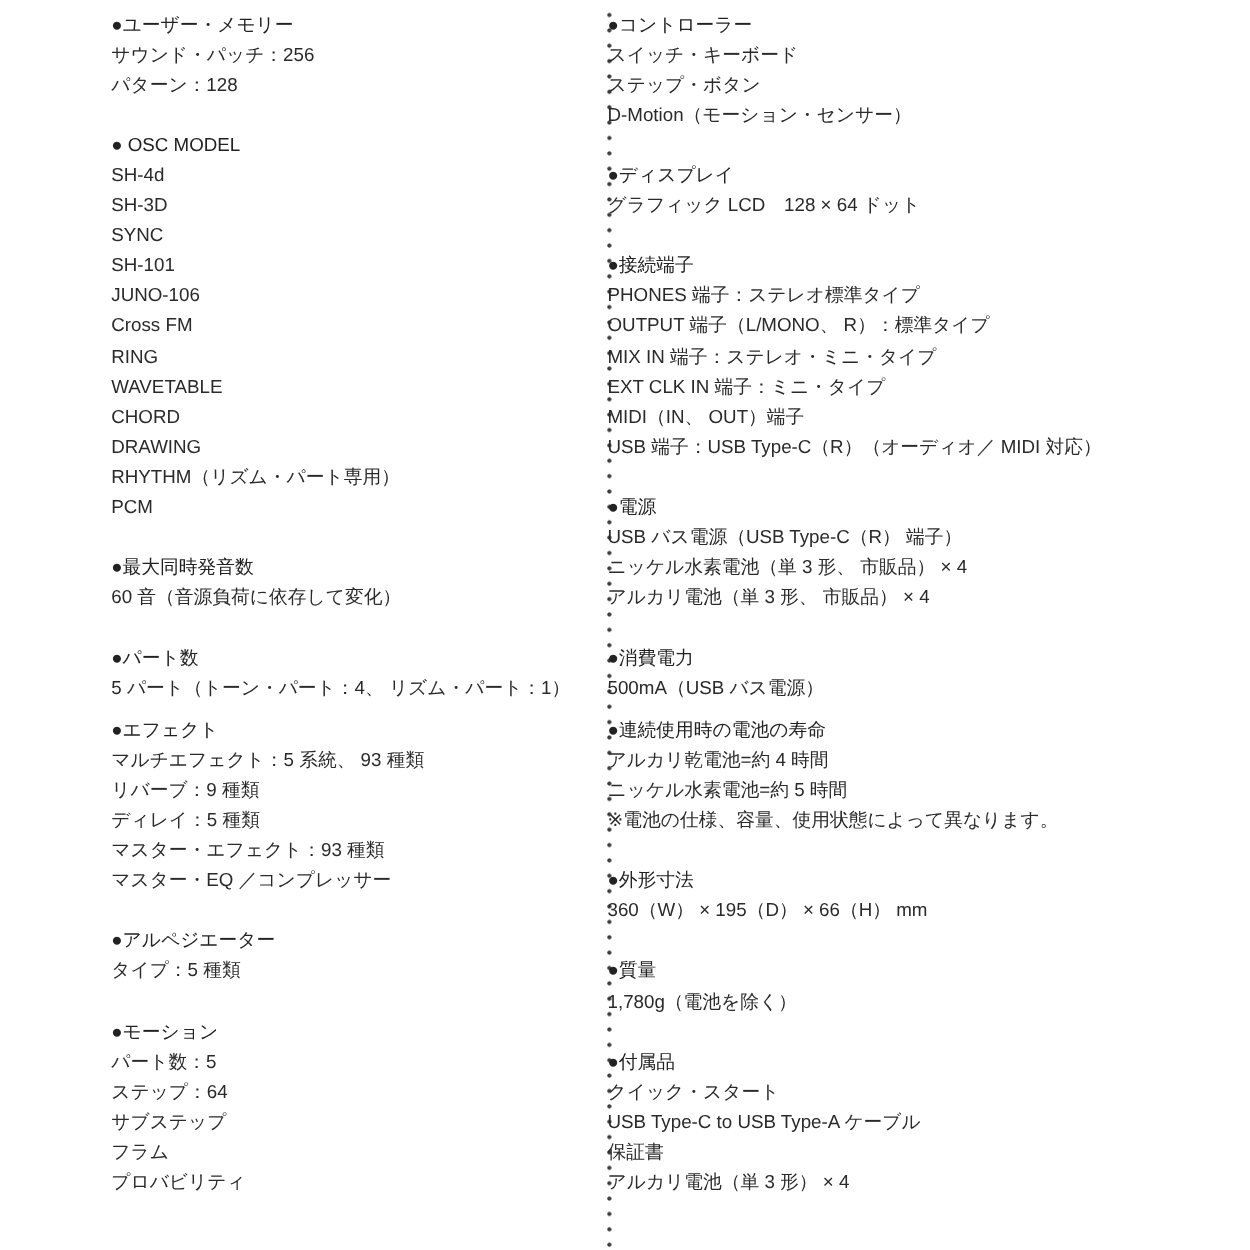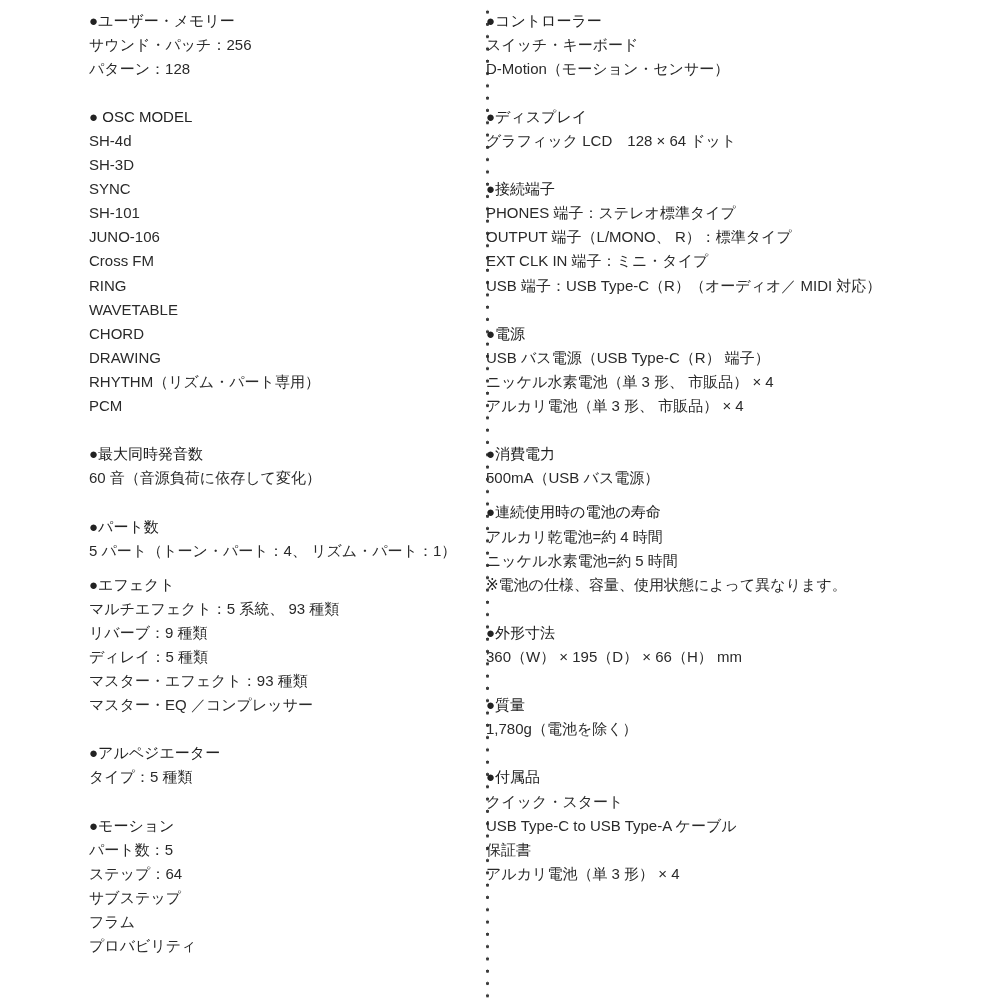--- a/index.html
+++ b/index.html
@@ -87,29 +87,32 @@
       <div class="row header">●モーション</div>
       <div class="row">パート数：5</div>
       <div class="row">ステップ：64</div>
       <div class="row">サブステップ</div>
       <div class="row">フラム</div>
       <div class="row">プロバビリティ</div>
     </div>
   <div class="col col-right">
       <div class="row header">●コントローラー</div>
       <div class="row">スイッチ・キーボード</div>
+      <div class="row">ステップ・ボタン</div>
       <div class="row">D-Motion（モーション・センサー）</div>
       <div class="gap"></div>
       <div class="row header">●ディスプレイ</div>
       <div class="row">グラフィック LCD　128 × 64 ドット</div>
       <div class="gap"></div>
       <div class="row header">●接続端子</div>
       <div class="row">PHONES 端子：ステレオ標準タイプ</div>
       <div class="row">OUTPUT 端子（L/MONO、 R）：標準タイプ</div>
+      <div class="row">MIX IN 端子：ステレオ・ミニ・タイプ</div>
       <div class="row">EXT CLK IN 端子：ミニ・タイプ</div>
+      <div class="row">MIDI（IN、 OUT）端子</div>
       <div class="row">USB 端子：USB Type-C（R）（オーディオ／ MIDI 対応）</div>
       <div class="gap"></div>
       <div class="row header">●電源</div>
       <div class="row">USB バス電源（USB Type-C（R） 端子）</div>
       <div class="row">ニッケル水素電池（単 3 形、 市販品） × 4</div>
       <div class="row">アルカリ電池（単 3 形、 市販品） × 4</div>
       <div class="gap"></div>
       <div class="row header">●消費電力</div>
       <div class="row">500mA（USB バス電源）</div>
       <div class="gap-small"></div>

